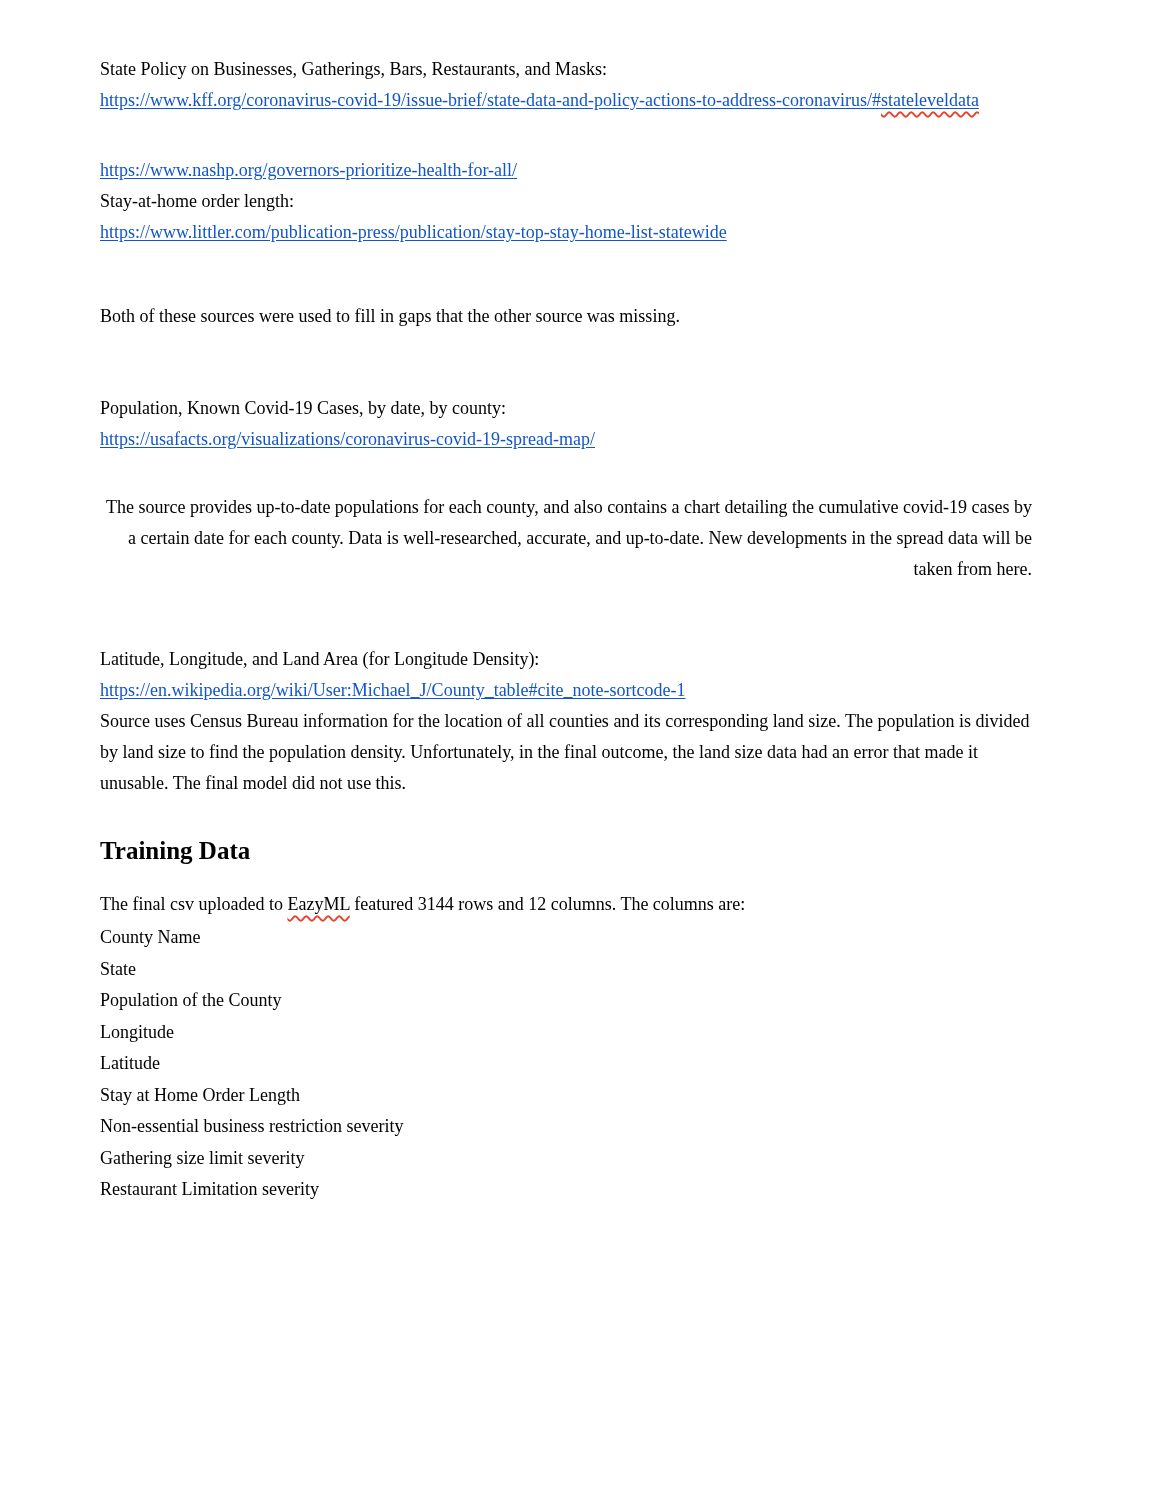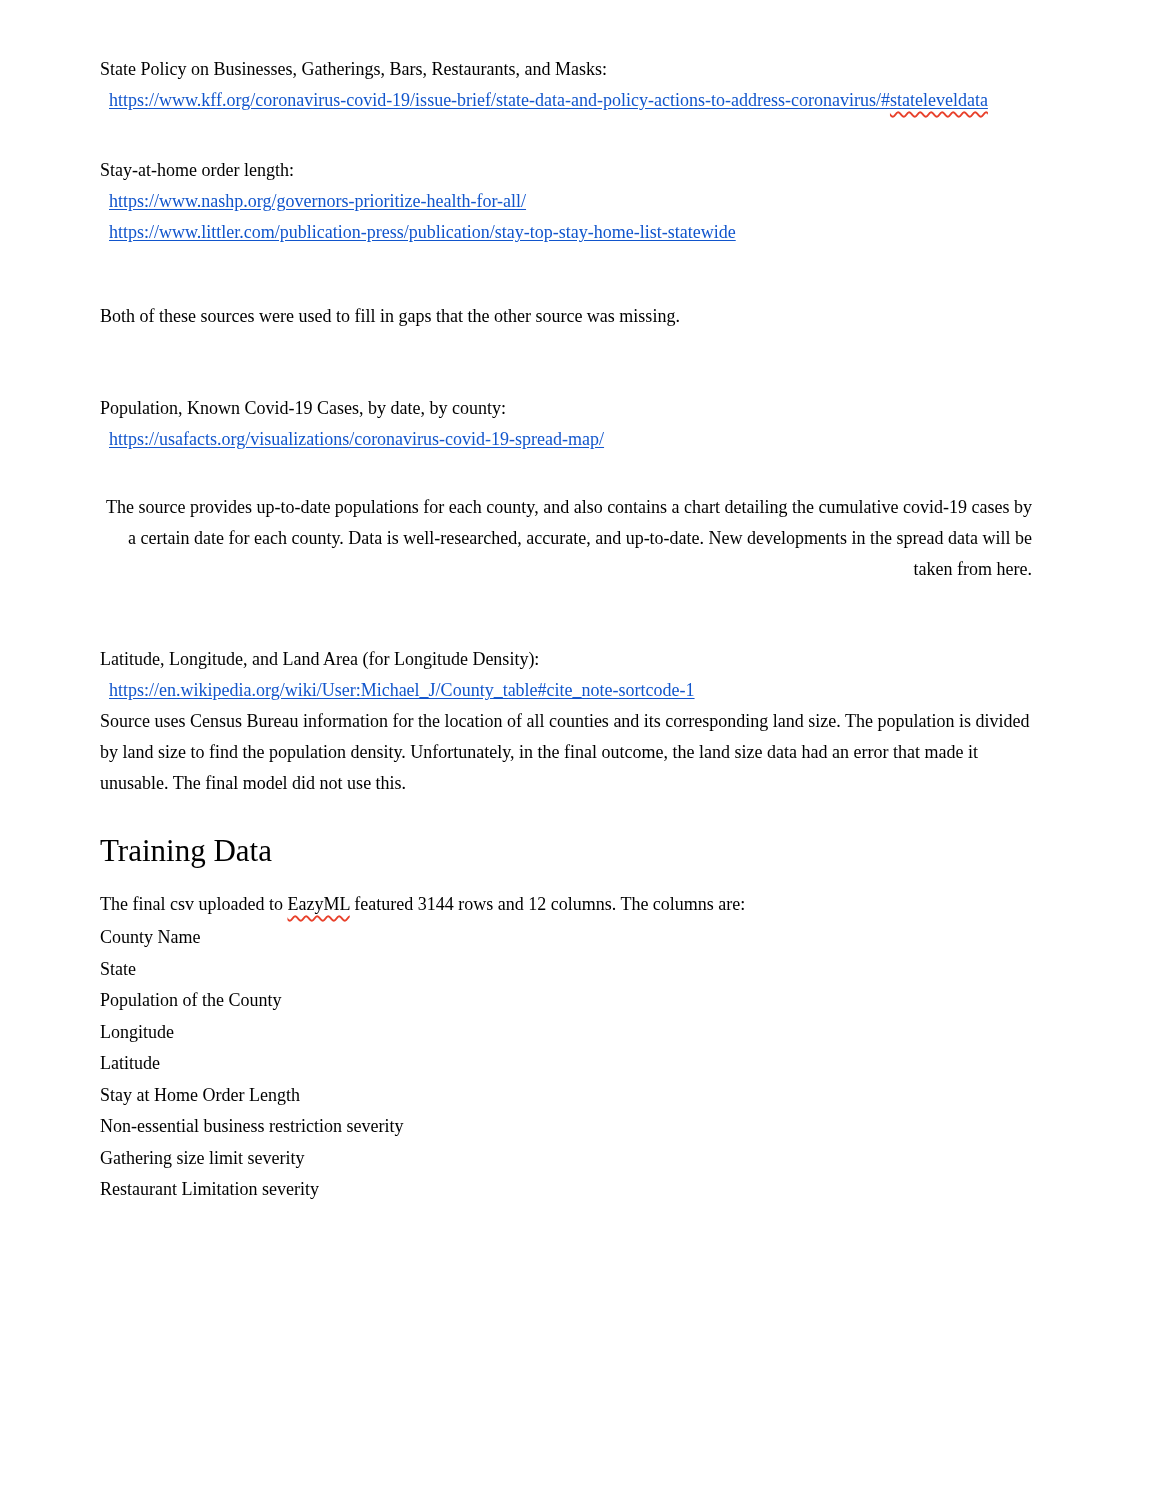--- a/index.html
+++ b/index.html
@@ -26,59 +26,58 @@
     margin:0;
     line-height:31px;
     overflow-wrap:break-word;
   }
   a.link{
     color:var(--link);
     text-decoration-line:underline;
     text-decoration-color:var(--link);
     text-underline-offset:2px;
     cursor:pointer;
-    margin-left:9px;
   }
   .flag{
     text-decoration-line:underline;
     text-decoration-style:wavy;
     text-decoration-color:var(--spellcheck);
     text-decoration-thickness:1.5px;
     text-decoration-skip-ink:none;
     text-underline-offset:4.5px;
   }
   .s-stayhome{margin-top:39px;}
   .s-gapnote{margin-top:53px;}
   .s-population{margin-top:61px;}
   .s-popnote{margin-top:37px;text-align:right;}
   .s-location{margin-top:59px;}
   .s-locnote{}
   .heading2{
-    font-size:31px;
-    font-weight:normal;
+    font-size:25px;
+    font-weight:bold;
     line-height:36px;
     margin:34px 0 0 0;
   }
   .s-training-intro{margin-top:20px;}
   .col-list{margin-top:2px;}
   .col-item{line-height:31.5px;}
 </style>
 </head>
 <body>
 
 <div class="doc">
 
   <section>
     <p class="para">State Policy on Businesses, Gatherings, Bars, Restaurants, and Masks:</p>
     <p class="para"><a class="link"><span>https://www.kff.org/coronavirus-covid-19/issue-brief/state-data-and-policy-actions-to-address-coronavirus/#</span><span class="flag">stateleveldata</span></a></p>
   </section>
 
   <section class="s-stayhome">
+    <p class="para"><a class="link">https://www.nashp.org/governors-prioritize-health-for-all/</a></p>
     <p class="para">Stay-at-home order length:</p>
-    <p class="para"><a class="link">https://www.nashp.org/governors-prioritize-health-for-all/</a></p>
     <p class="para"><a class="link">https://www.littler.com/publication-press/publication/stay-top-stay-home-list-statewide</a></p>
   </section>
 
   <p class="para s-gapnote">Both of these sources were used to fill in gaps that the other source was missing.</p>
 
   <section class="s-population">
     <p class="para">Population, Known Covid-19 Cases, by date, by county:</p>
     <p class="para"><a class="link">https://usafacts.org/visualizations/coronavirus-covid-19-spread-map/</a></p>
   </section>
 

